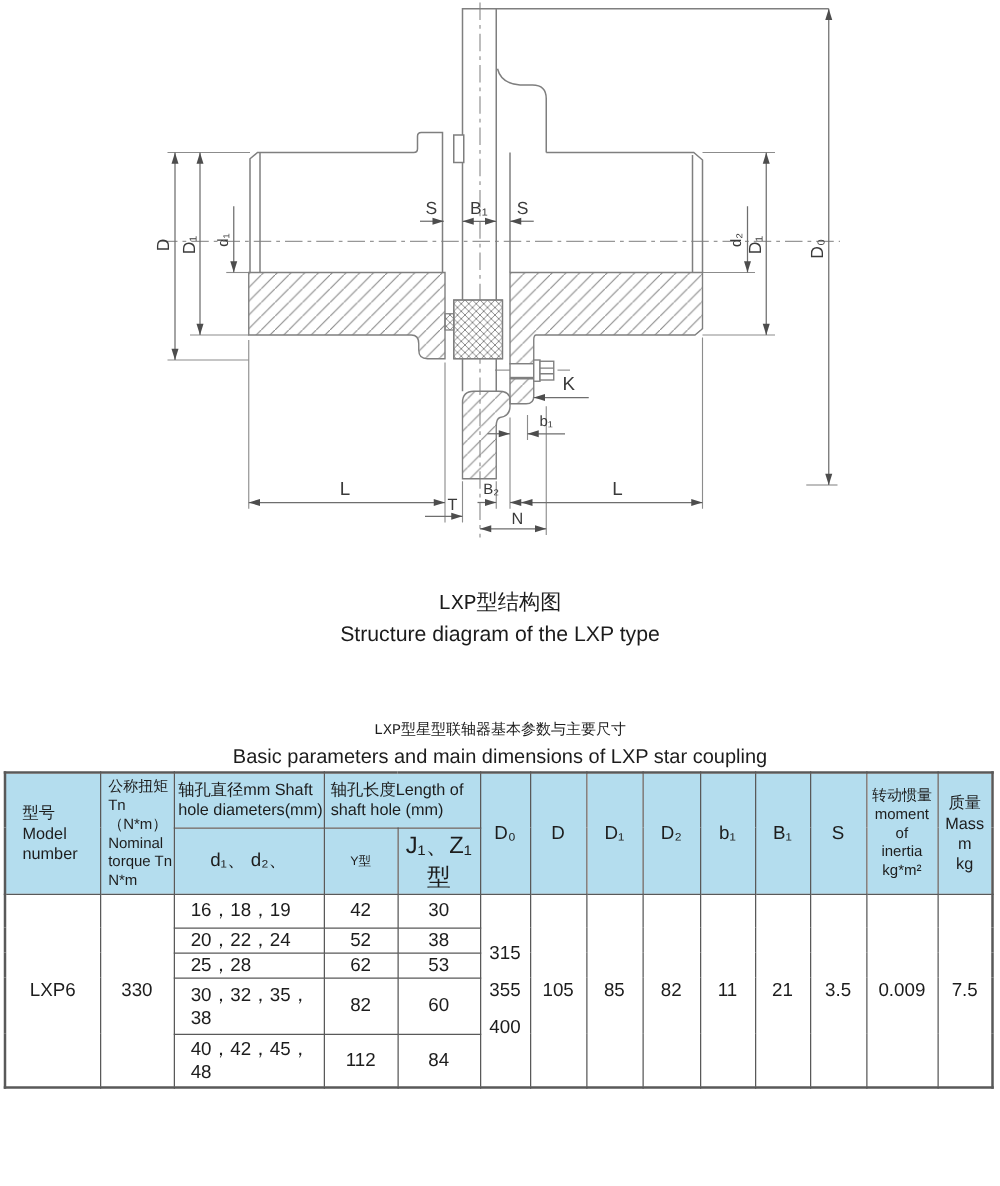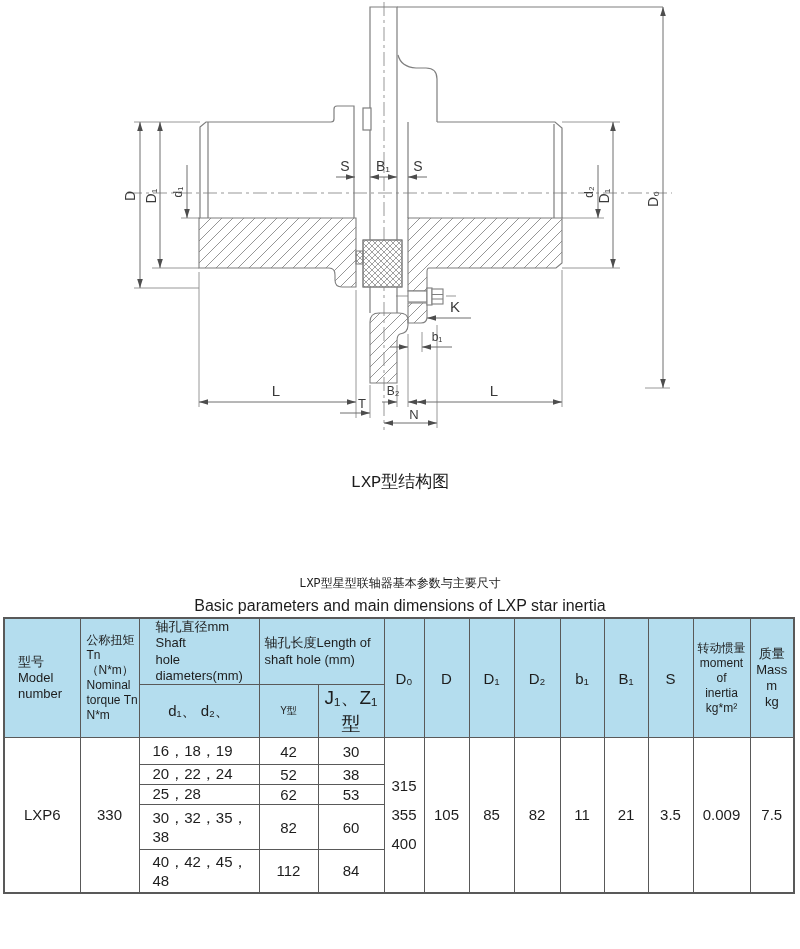--- a/index.html
+++ b/index.html
@@ -162,22 +162,23 @@
       <text x="437" y="341" font-size="12">b₁</text>
       <text x="276" y="396" font-size="15">L</text>
       <text x="362" y="408" font-size="13">T</text>
       <text x="393" y="395" font-size="12">B₂</text>
       <text x="414" y="419" font-size="13">N</text>
       <text x="494" y="396" font-size="15">L</text>
     </g>
   </svg>
 
   <div class="cap zh" id="cap-zh1">LXP型结构图</div>
+  <div class="cap" id="cap-en1">Structure diagram of the LXP type</div>
   <div class="cap zh" id="cap-zh2">LXP型星型联轴器基本参数与主要尺寸</div>
-  <div class="cap" id="cap-en2">Basic parameters and main dimensions of LXP star inertia</div>
+  <div class="cap" id="cap-en2">Basic parameters and main dimensions of LXP star coupling</div>
 
   <table id="spec">
     <colgroup>
       <col style="width:76px">
         <col style="width:59px">
         <col style="width:120px">
       <col style="width:59px">
         <col style="width:66px">
         <col style="width:40px">
       <col style="width:45px">
@@ -192,21 +193,21 @@
     <tbody>
         <tr class="hr1">
       <td rowspan="2" class="hd med ml lft">型号
 Model
 number</td>
       <td rowspan="2" class="hd small ml lft" style="padding-left:6px">公称扭矩
 Tn（N*m）
 Nominal
 torque Tn
 N*m</td>
-      <td class="hd med ml lft" style="padding-left:16px">轴孔直径mm Shaft
+      <td class="hd med ml lft" style="padding-left:3px">轴孔直径mm Shaft
 hole diameters(mm)</td>
       <td colspan="2" class="hd med ml lft" style="padding-left:5px">轴孔长度Length of
 shaft hole (mm)</td>
       <td rowspan="2" class="hd">D₀</td>
       <td rowspan="2" class="hd">D</td>
       <td rowspan="2" class="hd">D₁</td>
       <td rowspan="2" class="hd">D₂</td>
       <td rowspan="2" class="hd">b₁</td>
       <td rowspan="2" class="hd">B₁</td>
       <td rowspan="2" class="hd">S</td>

